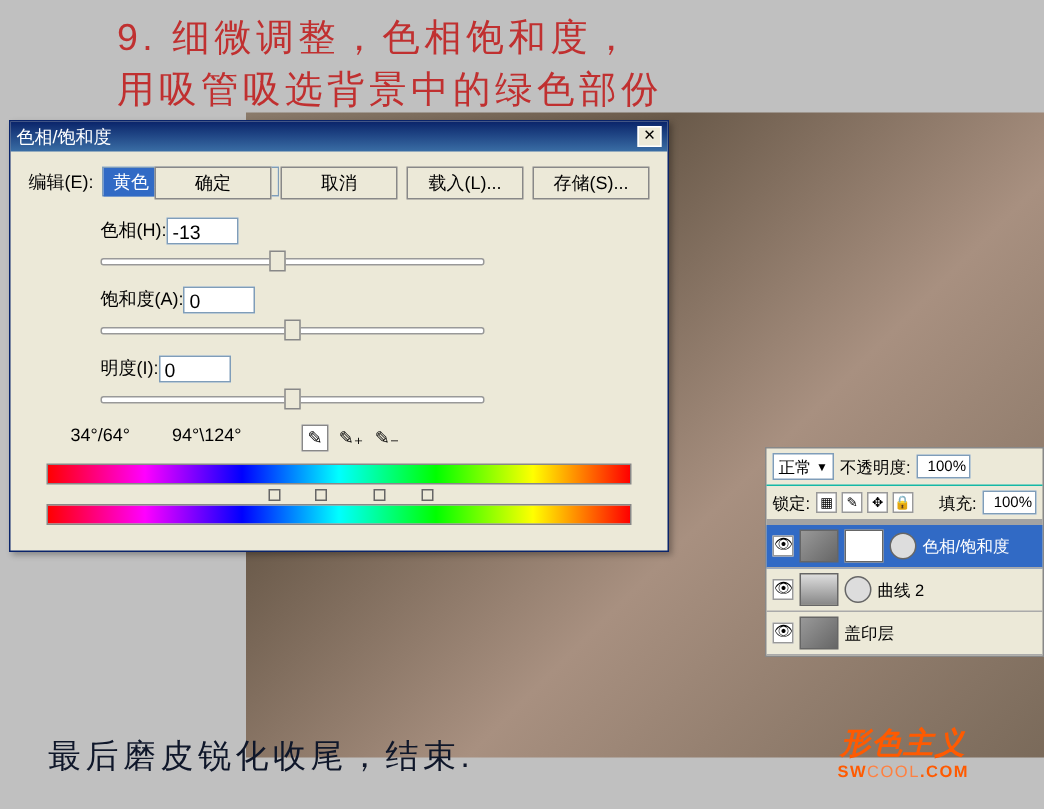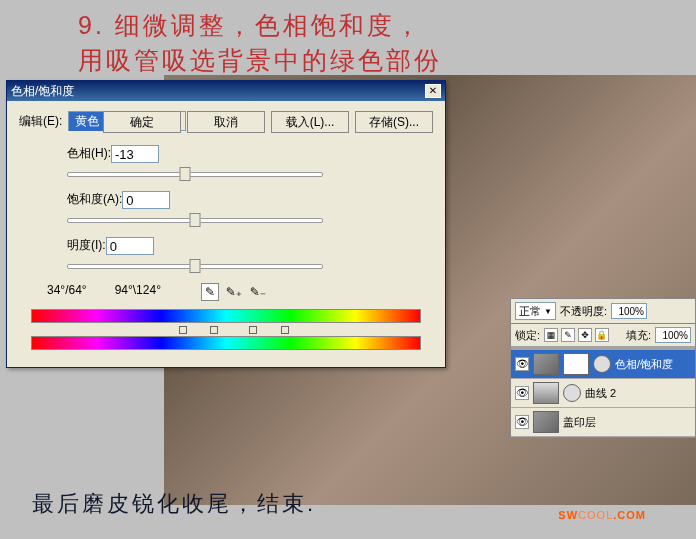--- a/index.html
+++ b/index.html
@@ -176,14 +176,15 @@
   <div class="layer">
     <span class="eyecol">👁</span>
     <div class="thumb1"></div>
     <span>盖印层</span>
   </div>
 </div>
 
 <div class="annotation-bottom">最后磨皮锐化收尾，结束.</div>
 
 <div class="watermark">
+  <div class="cn">形色主义</div>
   <div class="en"><b>SW</b><span>COOL</span><b>.COM</b></div>
 </div>
 
 </body></html>

